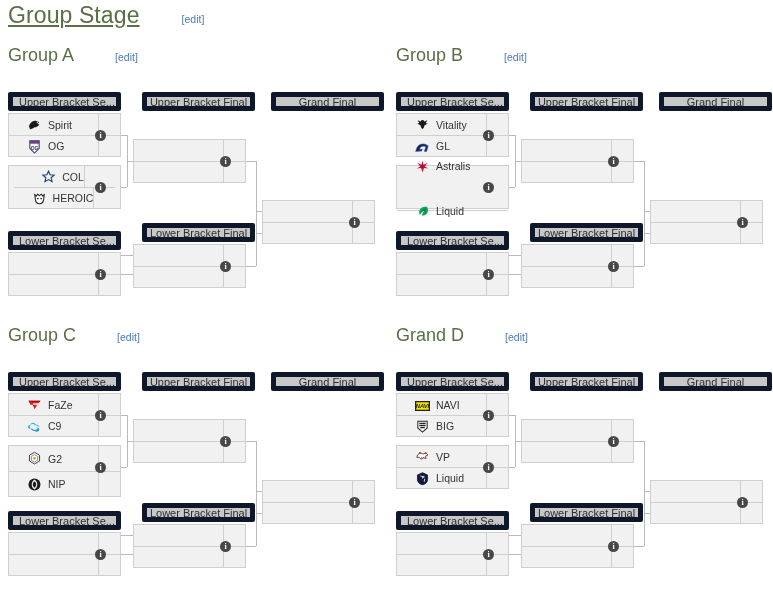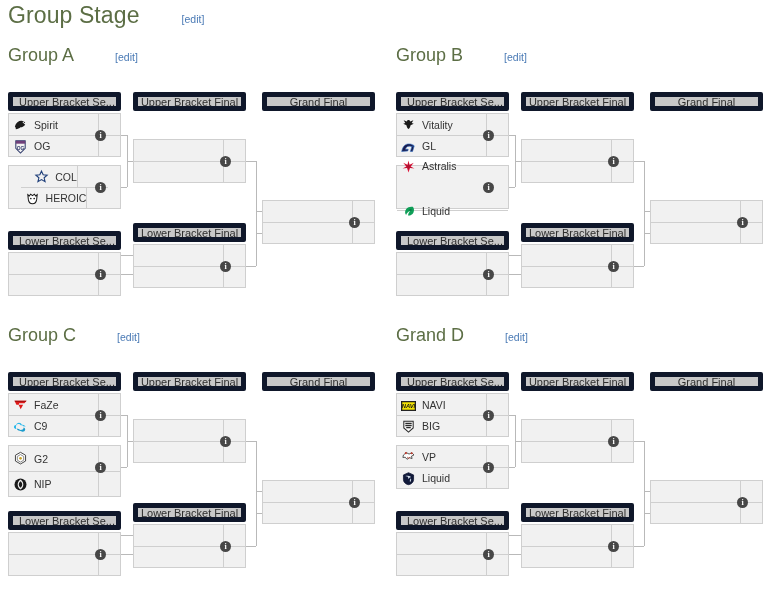--- a/index.html
+++ b/index.html
@@ -22,20 +22,21 @@
     left: 8px; top: 2px;
     height: 34px;
     display: flex; align-items: baseline; gap: 8px;
   }
   #page-heading .h-title {
     font-size: 23px;
     font-weight: 400;
     color: #5c6e45;
     letter-spacing: 0.1px;
     white-space: nowrap;
+    text-decoration: underline;
   }
   .edit-link {
     font-size: 10.5px;
     color: #4a7ab5;
     white-space: nowrap;
     cursor: pointer;
     margin-left: 34px;
   }
 
   
@@ -70,21 +71,21 @@
     border: 5px solid #0f172a;
     border-radius: 2px;
     font-size: 11px;
     color: #2d2d2d;
     display: flex;
     align-items: center;
     overflow: hidden;
     white-space: nowrap;
   }
   .round-header.align-left  { justify-content: flex-start; padding-left: 6px; }
-  .round-header.align-center{ justify-content: center; }
+  .round-header.align-center{ justify-content: center; margin-left: 9px; }
 
   .rh-ub-semi { left: 8px;   top: 47px;  width: 113px; }
   .rh-ub-fin  { left: 133px; top: 47px;  width: 113px; }
   .rh-gf      { left: 262px; top: 47px;  width: 113px; }
   .rh-lb-semi { left: 8px;   top: 186px; width: 113px; }
   .rh-lb-fin  { left: 133px; top: 178px; width: 113px; }
 
   
   .match {
     position: absolute;
@@ -101,21 +102,21 @@
     position: relative;
   }
   .match .team-row + .team-row {
     border-top: 1px solid #cfcfcf;
   }
   .match .team-main {
     flex: 1 1 auto;
     display: flex;
     align-items: center;
     gap: 6px;
-    padding-left: 4px;
+    padding-left: 18px;
     min-width: 0;
     overflow: hidden;
   }
   .match .team-name {
     font-size: 10.5px;
     color: #333333;
     white-space: nowrap;
     overflow: hidden;
   }
   .match .score-cell {

